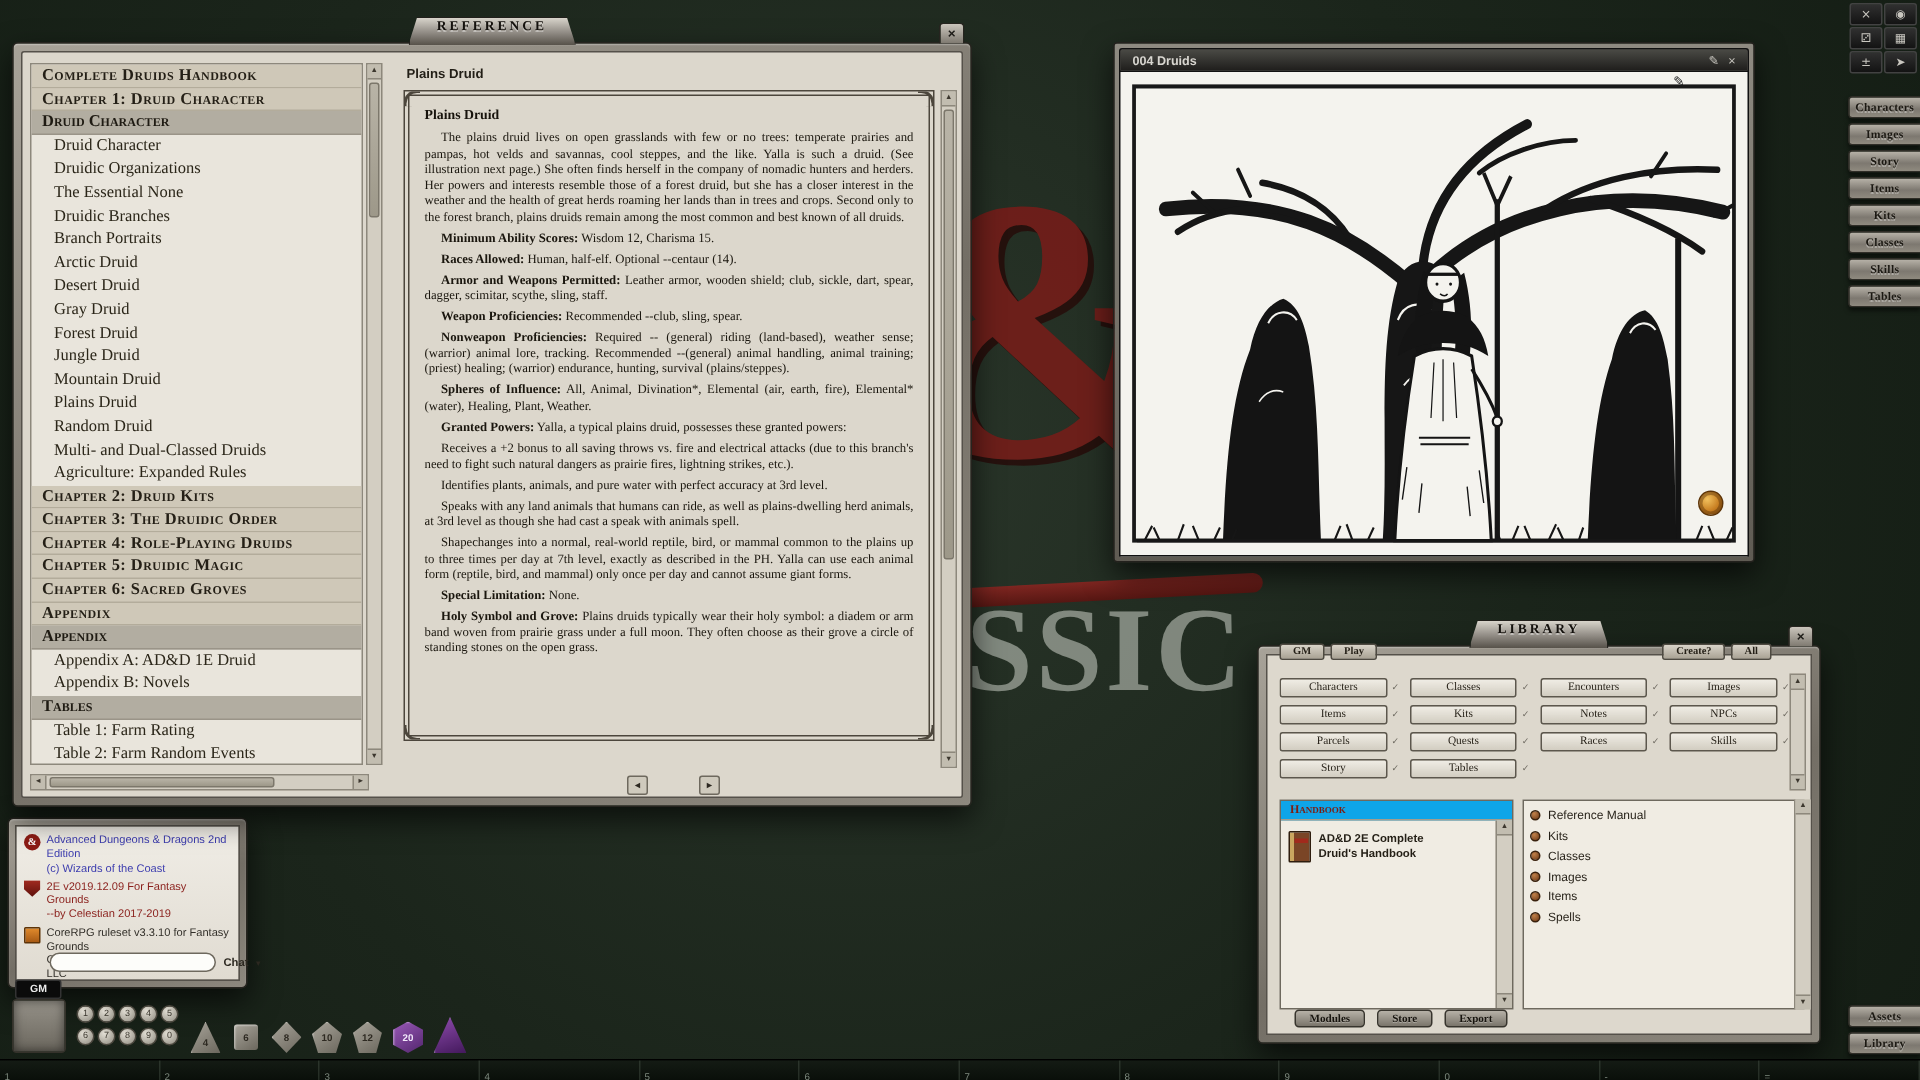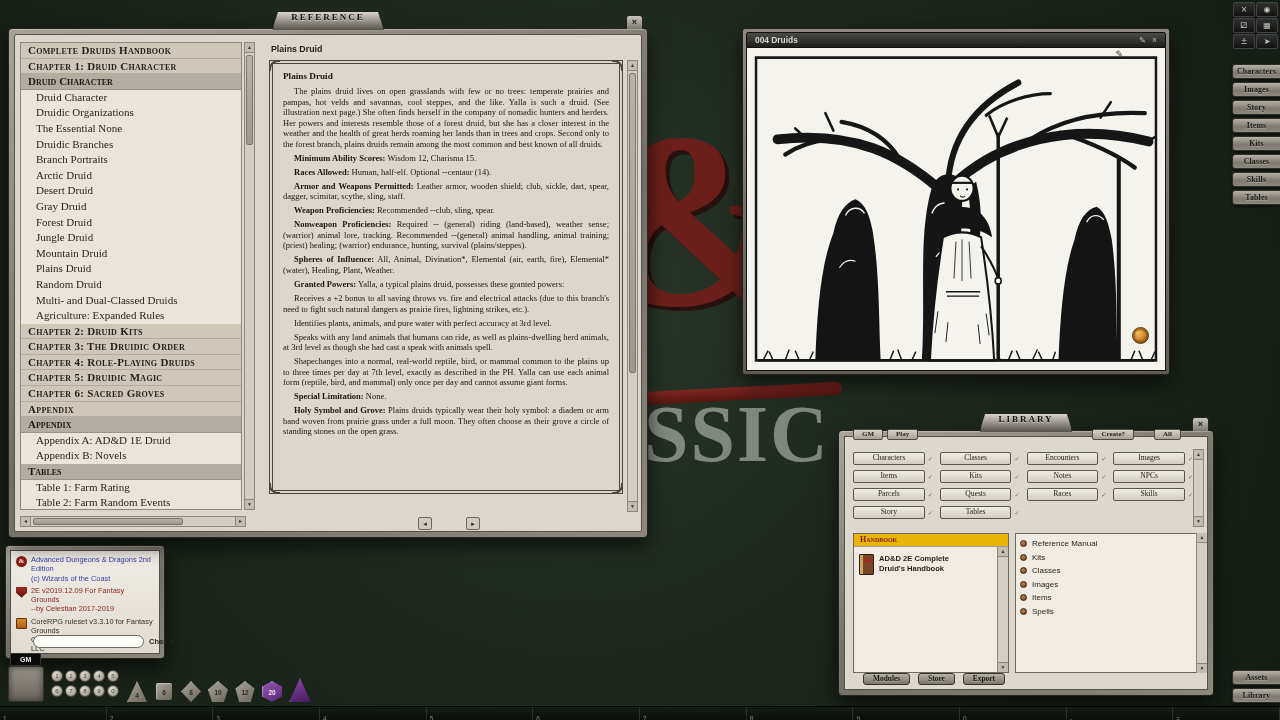--- a/index.html
+++ b/index.html
@@ -55,28 +55,28 @@
 #img-content{position:relative;height:calc(100% - 16px);background:#f4f3ee;border:1px solid #111;border-top:none;overflow:hidden}
 #img-content svg{position:absolute;inset:2px;width:calc(100% - 4px);height:calc(100% - 4px)}
 #img-brush{position:absolute;right:42px;top:1px;font-size:9px;color:#222;z-index:2}
 #img-roll{position:absolute;right:16px;bottom:26px;width:17px;height:17px;border-radius:50%;background:radial-gradient(circle at 35% 32%,#f2c15e,#c87f22 55%,#8a5010);border:1px solid #5e3508;box-shadow:inset 0 0 0 2px rgba(94,53,8,.45);z-index:2}
 
 
 #lib-win{position:absolute;left:838px;top:430px;width:376px;height:266px;z-index:6}
 #lib-body{position:absolute;inset:5px;background:#ddd8cd;border:1px solid #55514a}
 .chip{height:11px;line-height:10px;padding:0 8px;background:linear-gradient(#d8d3c8,#a9a294);border:1px solid #4e4a41;border-radius:2px;font:700 7px "Liberation Serif",serif;color:#241f16;cursor:pointer}
 #lib-modes{position:absolute;left:8px;top:-8px;display:flex;gap:4px}
-#lib-filters{position:absolute;right:26px;top:-8px;display:flex;gap:20px}
+#lib-filters{position:absolute;right:26px;top:-8px;display:flex;gap:4px}
 #lib-grid{position:absolute;left:8px;top:12px;width:340px;height:80px;display:grid;grid-template-columns:repeat(4,1fr);grid-auto-rows:18px;column-gap:7px;overflow:hidden}
 .record{display:flex;align-items:center;gap:3px}
 .record .btn{flex:1;height:13px;line-height:12px;text-align:center;background:linear-gradient(#f0ede5,#d2cdc1);border:1px solid #5c574d;border-radius:2px;font:7.6px "Liberation Serif",serif;color:#241f16;cursor:pointer;overflow:hidden;white-space:nowrap}
 .record .pin{font-size:6px;color:#6b675e}
 #lib-grid-scroll{right:3px;top:12px;height:78px}
 #lib-left{position:absolute;left:8px;top:96px;width:156px;height:140px;background:#f0ece3;border:1px solid #6e695e}
-#lib-left-header{height:13px;background:#eab308;border-bottom:1px solid #a39d8e;font:700 8px/12px "Liberation Serif",serif;font-variant:small-caps;color:#7c1d12;padding-left:6px}
+#lib-left-header{height:13px;background:#0ea5e9;border-bottom:1px solid #a39d8e;font:700 8px/12px "Liberation Serif",serif;font-variant:small-caps;color:#7c1d12;padding-left:6px}
 .module-entry{display:flex;gap:5px;padding:7px 5px;align-items:flex-start;cursor:pointer}
 .book{width:15px;height:21px;background:linear-gradient(90deg,#caa660 0 3px,#7a4526 3px);border:1px solid #2e1d0e;border-radius:1px;position:relative;flex:none}
 .book:after{content:"";position:absolute;left:3px;right:1px;top:4px;height:3px;background:#a12a1c}
 .module-label{font:700 7.6px/1.35 "Liberation Sans",sans-serif;color:#241f16}
 #lib-left-scroll{right:0;top:13px;height:125px;border-right:none;border-top:none;border-bottom:none}
 #lib-right{position:absolute;left:170px;top:96px;width:188px;height:140px;background:#f0ece3;border:1px solid #6e695e;padding:3px 4px}
 .content-row{display:flex;align-items:center;gap:5px;height:13.5px;cursor:pointer}
 .content-row .dot{width:7px;height:7px;border-radius:50%;background:radial-gradient(circle at 35% 30%,#c08049,#6e3a18);border:1px solid #39200c;flex:none}
 .content-row .lbl{font:8px "Liberation Sans",sans-serif;color:#241f16}
 #lib-right-scroll{right:0;top:0;height:138px;border-right:none;border-top:none;border-bottom:none}

